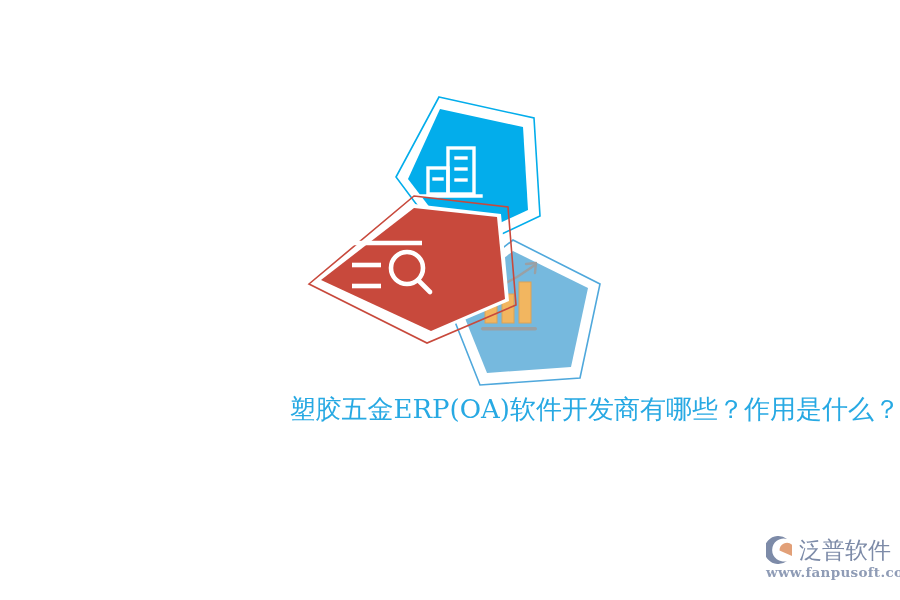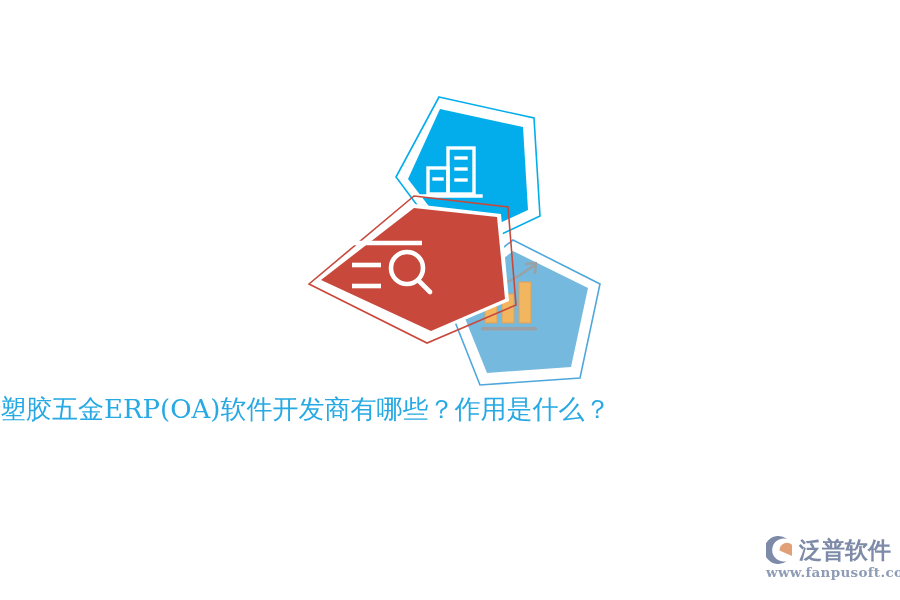--- a/index.html
+++ b/index.html
@@ -36,21 +36,21 @@
     height: 310px;
     overflow: visible;
   }
 
   
   .headline {
     position: absolute;
     left: 0;
     top: 392px;
     width: 900px;
-    text-align: left;
+    text-align: right;
     font-family: "DejaVu Serif", "Liberation Serif", serif;
     font-size: 26px;
     line-height: 34px;
     letter-spacing: 0px;
     white-space: nowrap;
     color: #27a9e3;
   }
 
   
   .brand {
@@ -69,21 +69,21 @@
   .brand-mark {
     width: 30px;
     height: 30px;
     flex: 0 0 30px;
     position: relative;
   }
   .brand-mark svg { display: block; }
   .brand-name {
     font-family: "DejaVu Sans", "Liberation Sans", sans-serif;
     font-size: 23px;
-    font-weight: bold;
+    font-weight: normal;
     color: #7d8ba8;
     letter-spacing: 0px;
     line-height: 30px;
     white-space: nowrap;
   }
   .brand-url {
     margin-top: -2px;
     font-family: "DejaVu Serif", "Liberation Serif", serif;
     font-size: 13.5px;
     font-weight: bold;

